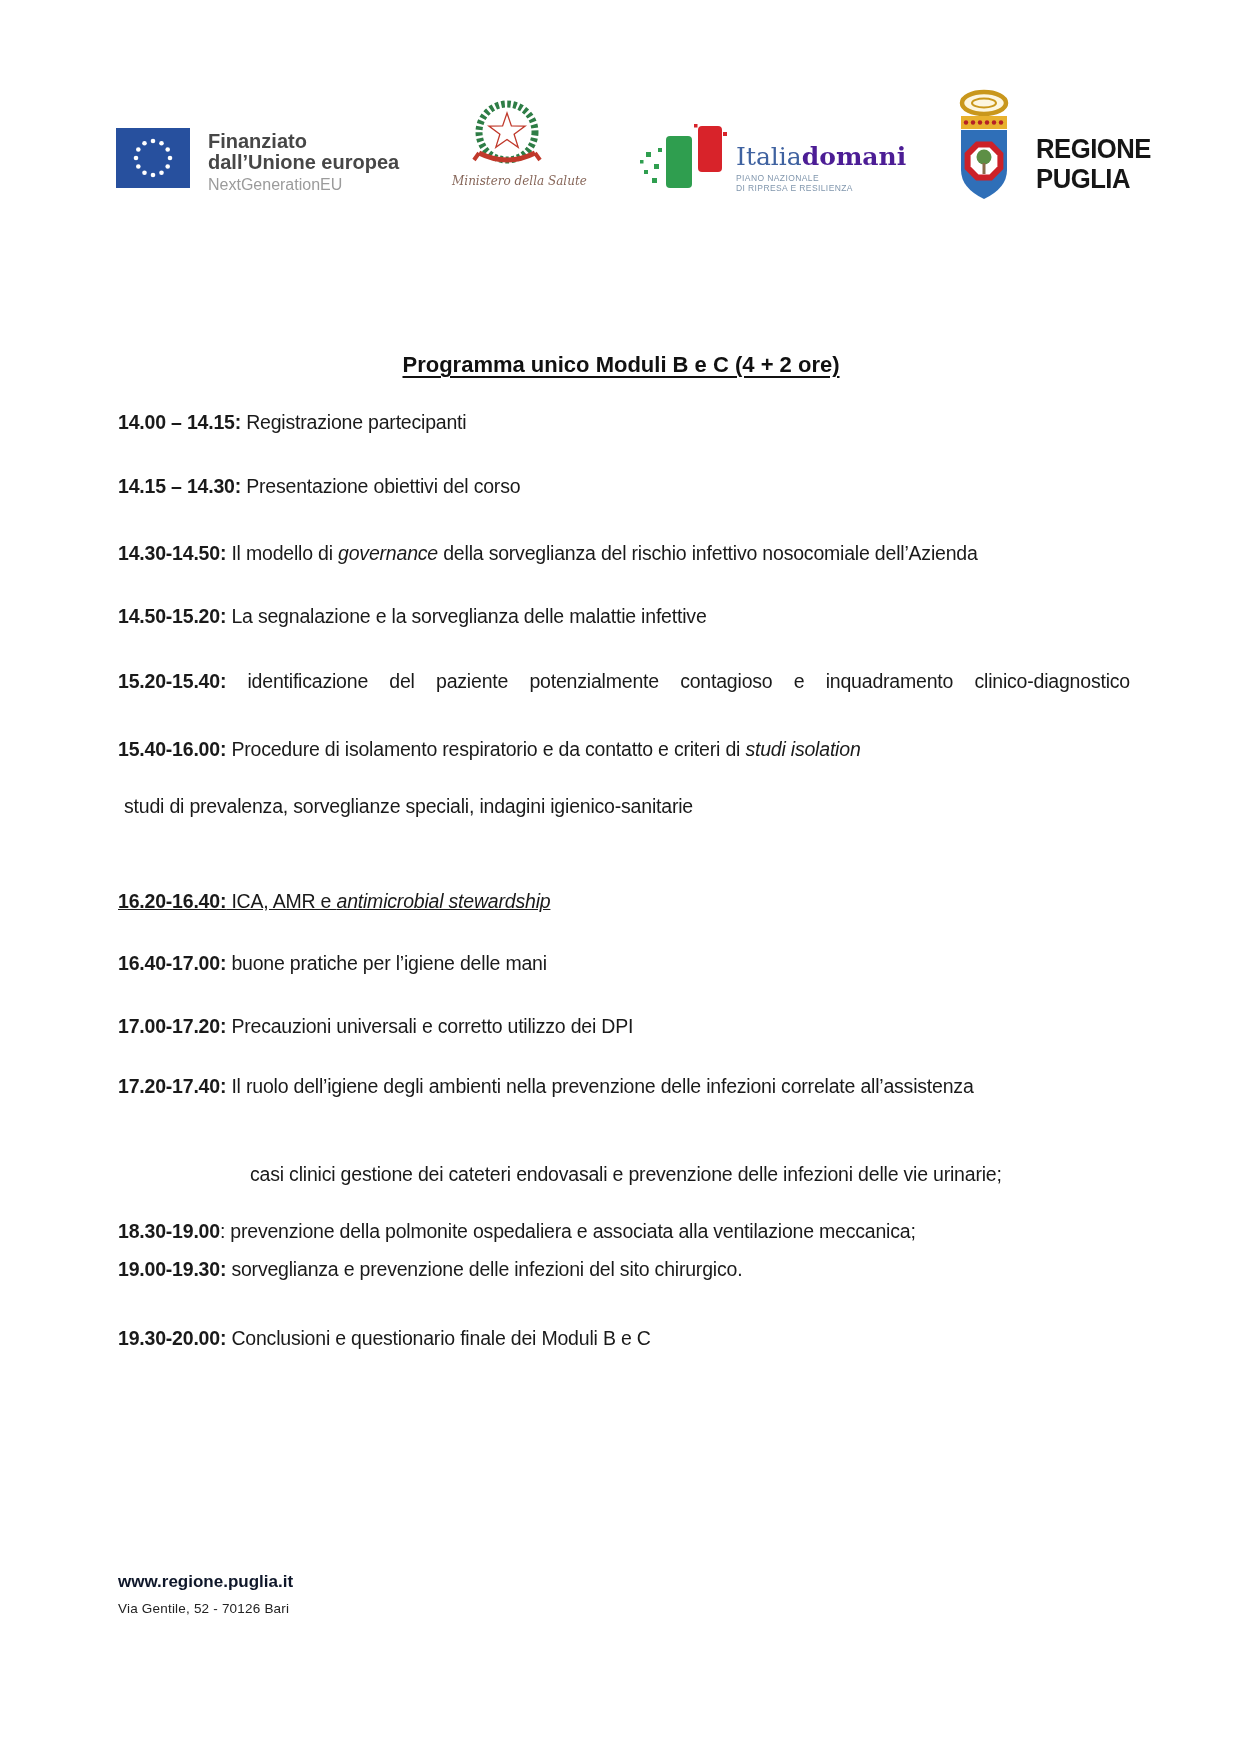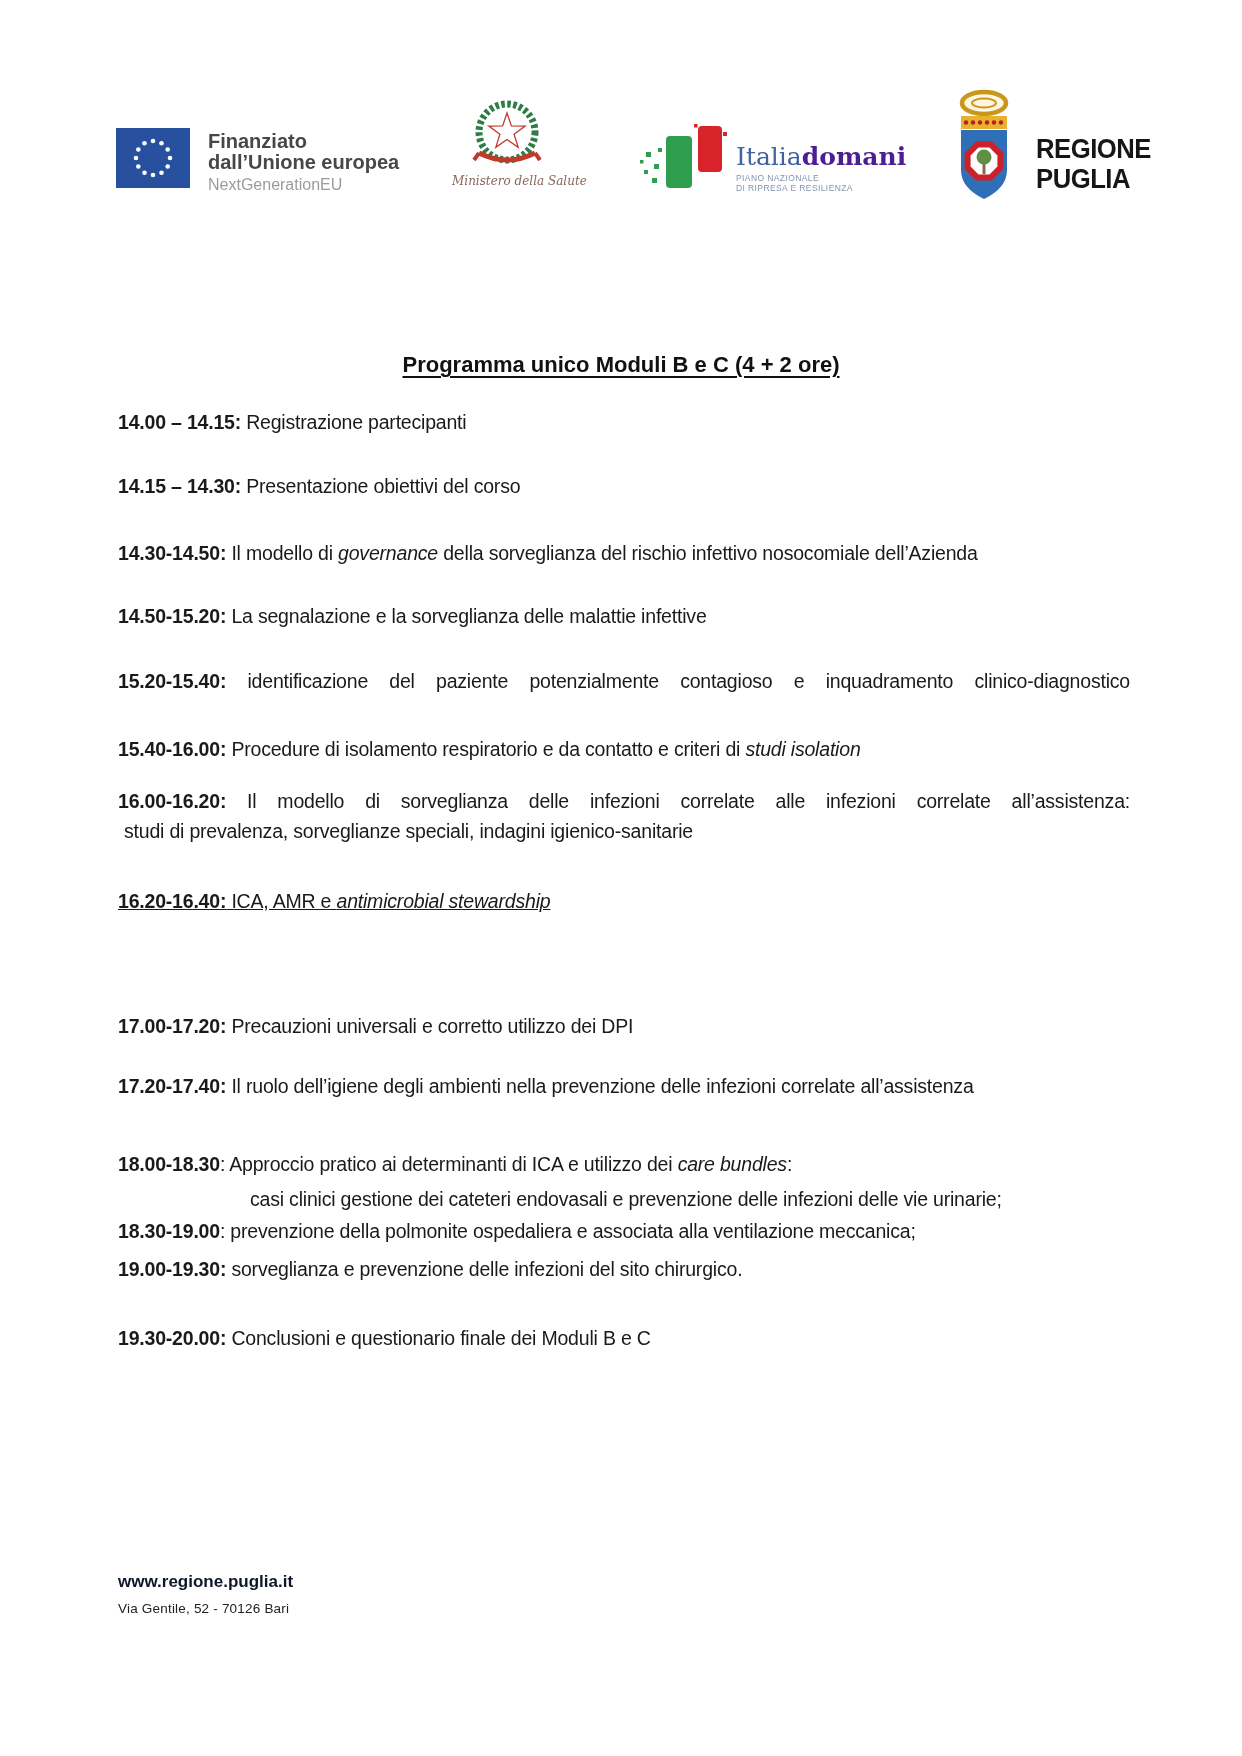--- a/index.html
+++ b/index.html
@@ -172,33 +172,32 @@
 
   <p class="line i2"><b>14.30-14.50:</b><span> Il modello di </span><i>governance</i><span> della sorveglianza del rischio infettivo nosocomiale dell’Azienda</span></p>
 
   <p class="line i3"><b>14.50-15.20:</b><span> La segnalazione e la sorveglianza delle malattie infettive</span></p>
 
   <p class="line i4 justify"><b>15.20-15.40:</b><span> identificazione del paziente potenzialmente contagioso e inquadramento clinico-diagnostico</span></p>
 
   <p class="line i5"><b>15.40-16.00:</b><span> Procedure di isolamento respiratorio e da contatto e criteri di </span><i>studi isolation</i><span></span></p>
 
   <div class="line i6">
-    <div class="justify"><b>16.00-16.20:</b><span> Il modello di sorveglianza delle infezioni correlate alle infezioni correlate all’assistenza:</span></div>
     <div class="cont1">studi di prevalenza, sorveglianze speciali, indagini igienico-sanitarie</div>
   </div>
 
   <p class="line i7"><b>16.20-16.40:</b><span> ICA, AMR e </span><i>antimicrobial stewardship</i><span></span></p>
 
+  <p class="line i8"><b>16.40-17.00:</b><span> buone pratiche per l’igiene delle mani</span></p>
 
   <p class="line i9"><b>17.00-17.20:</b><span> Precauzioni universali e corretto utilizzo dei DPI</span></p>
 
   <p class="line i10"><b>17.20-17.40:</b><span> Il ruolo dell’igiene degli ambienti nella prevenzione delle infezioni correlate all’assistenza</span></p>
 
   <div class="line i11">
-    <div><b>18.00-18.30</b><span>: Approccio pratico ai determinanti di ICA e utilizzo dei </span><i>care bundles</i><span>:</span></div>
     <div class="cont2">casi clinici gestione dei cateteri endovasali e prevenzione delle infezioni delle vie urinarie;</div>
   </div>
 
   <p class="line i12"><b>18.30-19.00</b><span>: prevenzione della polmonite ospedaliera e associata alla ventilazione meccanica;</span></p>
 
   <p class="line i13"><b>19.00-19.30:</b><span> sorveglianza e prevenzione delle infezioni del sito chirurgico.</span></p>
 
   <p class="line i14"><b>19.30-20.00:</b><span> Conclusioni e questionario finale dei Moduli B e C</span></p>
 
   <div class="footer-site">www.regione.puglia.it</div>

